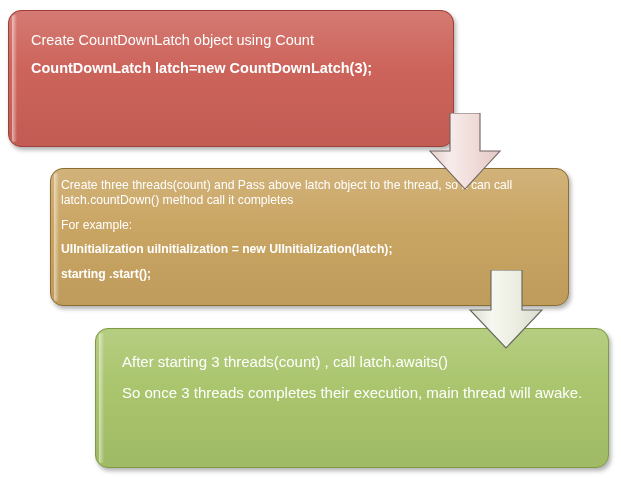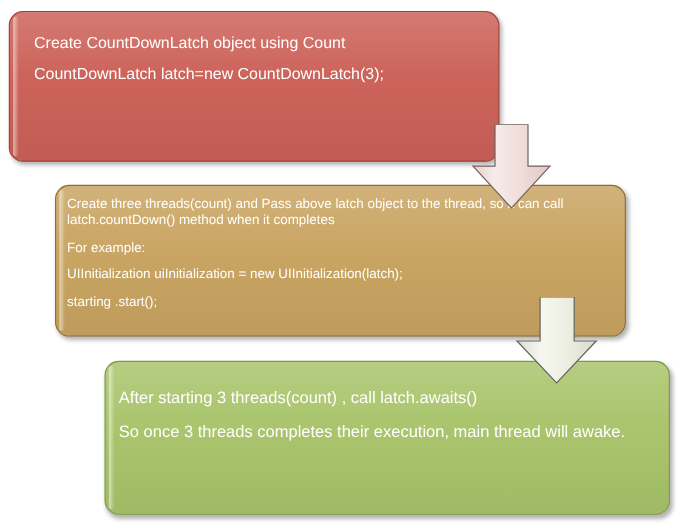--- a/index.html
+++ b/index.html
@@ -87,30 +87,30 @@
   
   #box-await {
     left: 95px;
     top: 328px;
     width: 514px;
     height: 140px;
     background: #a8c46a;
     border: 1px solid #7d9a44;
     box-shadow: 2px 3px 4px rgba(0,0,0,0.30);
   }
-  #box-await .box-inner { padding: 24px 20px 10px 12px; }
+  #box-await .box-inner { padding: 24px 20px 10px 26px; }
 
   
   .line {
     margin: 0 0 8px 0;
     line-height: 1.28;
     white-space: pre-wrap;
   }
   .line:last-child { margin-bottom: 0; }
-  .line.bold { font-weight: normal; }
+  .line.bold { font-weight: bold; }
 
   
   #box-create-latch .line { font-size: 14.5px; margin-bottom: 9px; }
 
   
   #box-create-threads .line { font-size: 12.2px; margin-bottom: 9px; }
   #box-create-threads .line.tight { margin-bottom: 9px; line-height: 1.26; }
 
   
   #box-await .line { font-size: 15px; margin-bottom: 12px; line-height: 1.26; }
@@ -156,21 +156,21 @@
           <stop offset="100%" stop-color="#e3c8c4"></stop>
         </linearGradient>
       </defs>
       <polygon points="22,0 52,0 52,38 72,38 37,76 2,38 22,38" fill="url(#ag1)" stroke="#6f6260" stroke-width="1.1" stroke-linejoin="miter"></polygon>
     </svg>
     <span class="sr-only">arrow from create-latch to create-threads</span>
   </div>
 
   <div class="flow-box" id="box-create-threads" style="background: rgb(201, 164, 97); border-color: rgb(138, 110, 52); color: rgb(255, 255, 255);">
     <div class="box-inner">
-      <p class="line tight"><span>Create three threads(count) and Pass above latch object to the thread, so it can call </span><span class="b">latch.countDown()</span><span> method when it completes</span></p>
+      <p class="line tight"><span>Create three threads(count) and Pass above latch object to the thread, so it can call </span><span class="b">latch.countDown()</span><span> method call it completes</span></p>
       <p class="line">For example:</p>
       <p class="line bold">UIInitialization uiInitialization = new UIInitialization(latch);</p>
       <p class="line bold">starting .start();</p>
     </div>
   </div>
 
   <div class="block-arrow" id="arrow-2" style="left:468px; top:270px;">
     <svg width="76" height="80" viewBox="0 0 76 80" xmlns="http://www.w3.org/2000/svg">
       <defs>
         <linearGradient id="ag2" x1="0" y1="0" x2="1" y2="0">

